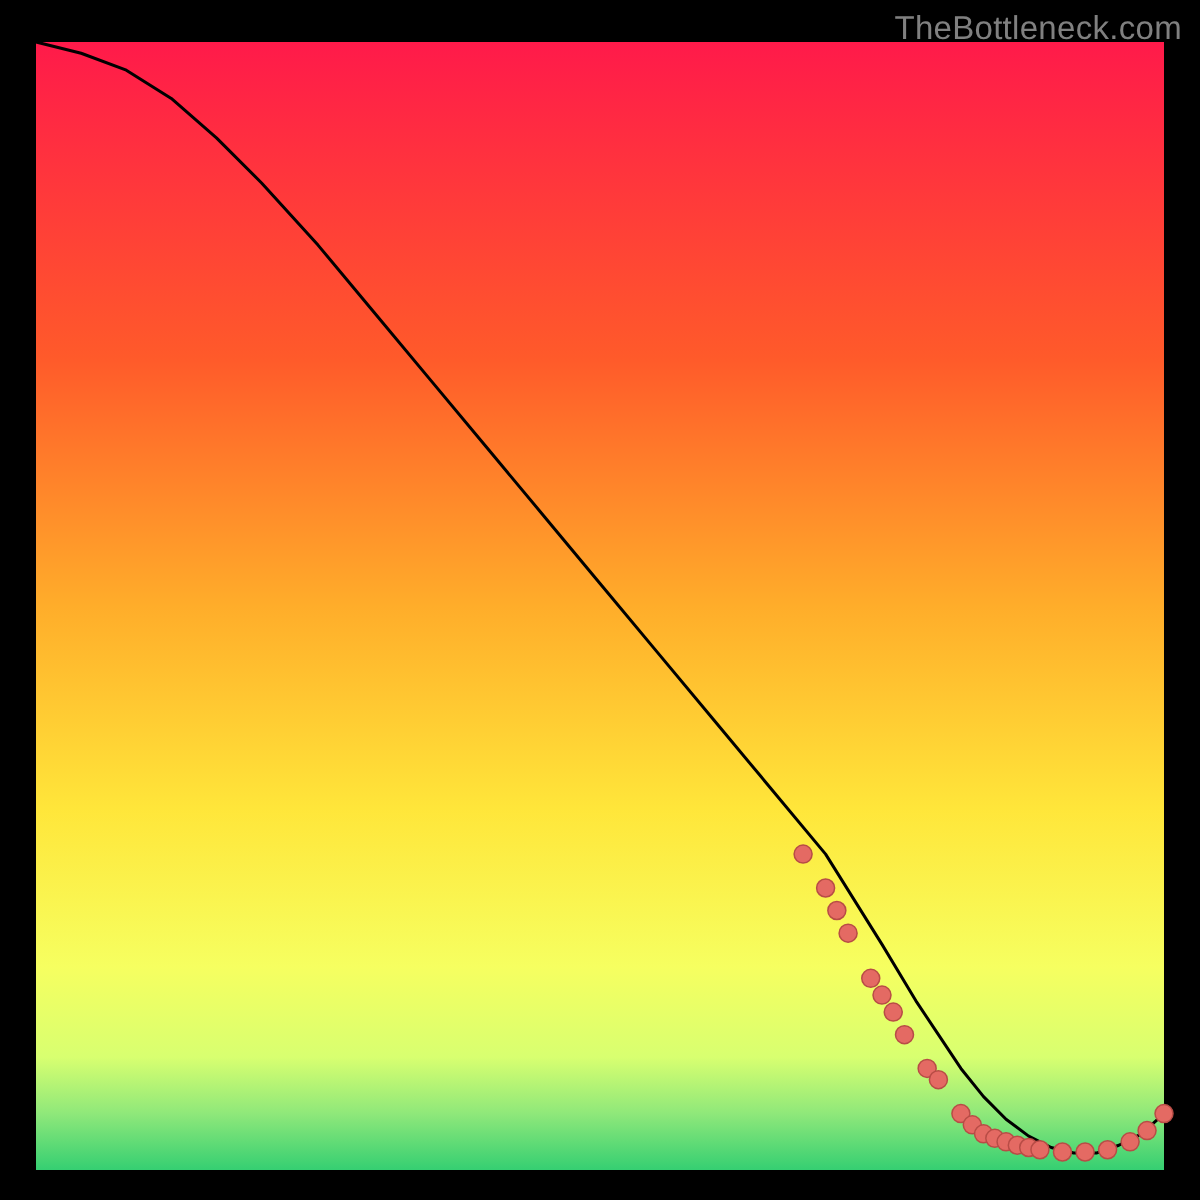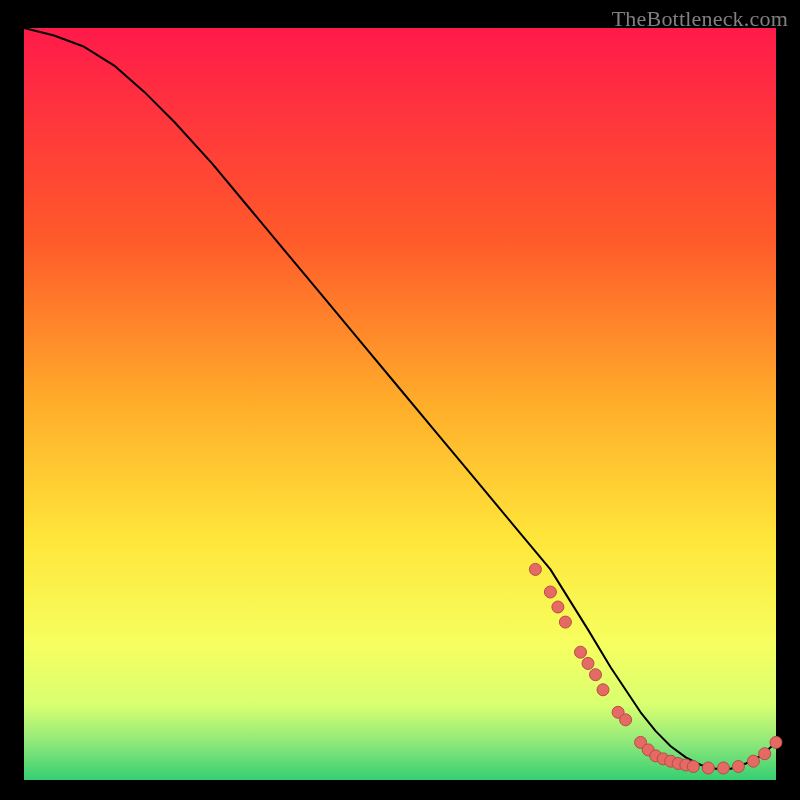--- a/index.html
+++ b/index.html
@@ -12,21 +12,21 @@
   }
   .stage {
     position: relative;
     width: 800px;
     height: 800px;
   }
   .watermark {
     position: absolute;
     top: 6px;
     right: 12px;
-    font-family: Liberation Serif, serif;
+    font-family: Liberation Sans, sans-serif;
     font-size: 22px;
     color: #808080;
     letter-spacing: 0.2px;
   }
   svg.plot {
     position: absolute;
     left: 0;
     top: 0;
   }
 </style>

